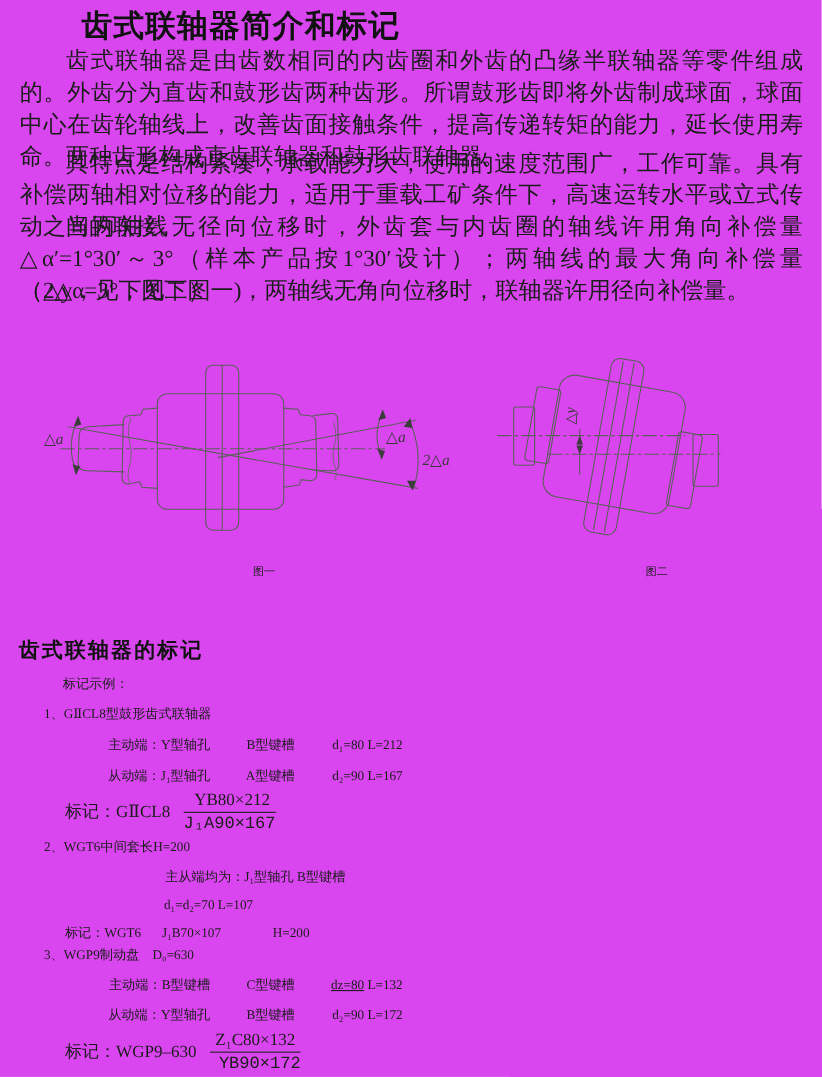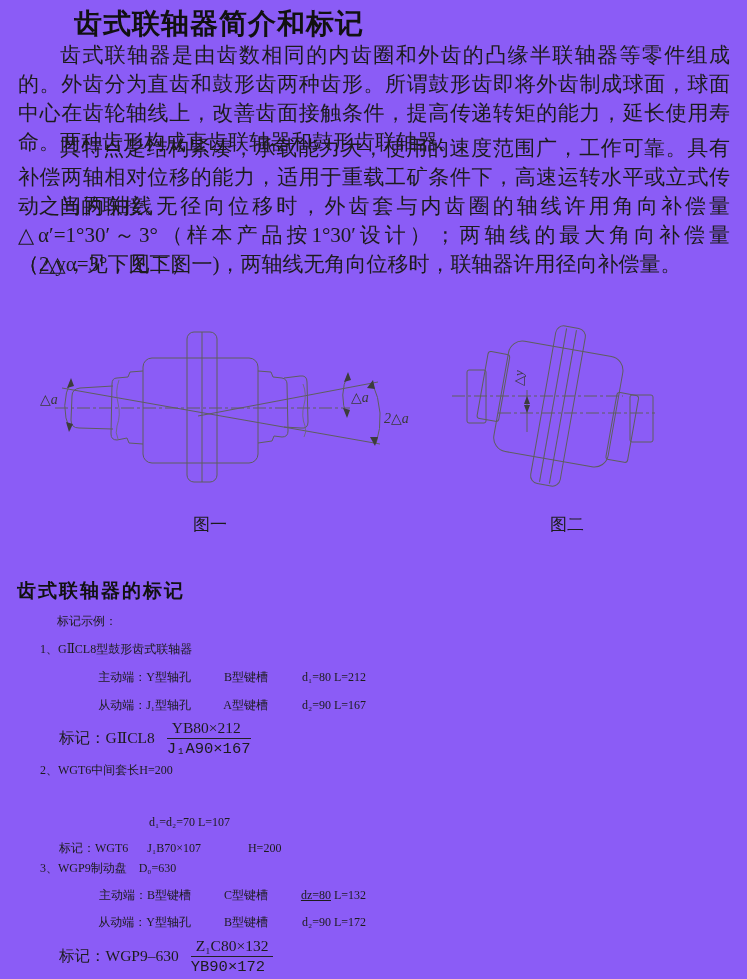--- a/index.html
+++ b/index.html
@@ -1,48 +1,48 @@
 <!DOCTYPE html>
 <html><head>
 <meta charset="utf-8">
 <style>
   html,body{margin:0;padding:0;background:#e8e8e8;}
   .page{
     position:relative;
     width:747px;height:979px;
-    background:#8b5cf6;
+    background:#d946ef;
     font-family:"Liberation Serif","DejaVu Serif",serif;
     color:#1c1c1c;
     overflow:hidden;
   }
   .abs{position:absolute;}
   .title{
     left:74px;top:5px;
     font-size:28px;font-weight:bold;letter-spacing:1px;color:#111;
     white-space:nowrap;
   }
   .para{
     left:18px;top:0;width:712px;
     font-size:21px;line-height:29px;
     text-align:justify;text-indent:2em;
   }
   .noindent{text-indent:0;}
-  .caption{font-size:17px;width:80px;text-align:center;}
+  .caption{font-size:10px;width:80px;text-align:right;}
   .h2{
     left:17px;top:578px;
     font-size:19px;font-weight:bold;letter-spacing:2px;color:#111;
     white-space:nowrap;
   }
   .line{position:absolute;font-size:12px;white-space:nowrap;text-align:right;}
   .row .c{display:inline-block;}
   .markline{
     position:absolute;display:flex;align-items:center;gap:12px;
     font-size:15.5px;white-space:nowrap;
   }
-  .frac{display:inline-flex;flex-direction:column;text-align:left;font-size:15.5px;}
+  .frac{display:inline-flex;flex-direction:column;text-align:right;font-size:15.5px;}
   .frac .num{border-bottom:1.5px solid #222;padding:0 5px 1px 5px;}
   .frac .den{padding-top:1px;font-family:Liberation Mono, monospace;}
   svg{display:block;}
   svg .stroke{fill:none;stroke:#5e5e5e;stroke-width:1;}
   svg .thin{fill:none;stroke:#6a6a6a;stroke-width:0.8;}
   svg .arrow{fill:#3c3c3c;stroke:none;}
   svg text{fill:#3a3a3a;font-family:"Liberation Serif","DejaVu Serif",serif;font-style:italic;}
 </style>
 </head>
 <body>
@@ -152,20 +152,24 @@
   </div>
   <div class="markline" style="left:59px;top:719px;">
     <span>标记：GⅡCL8</span>
     <span class="frac">
       <span class="num">YB80×212</span>
       <span class="den">J₁A90×167</span>
     </span>
   </div>
 
   <div class="line" style="left:40px;top:762px;">2、WGT6中间套长H=200</div>
+  <div class="line row" style="left:59px;top:789px;">
+    <span class="c" style="width:208px;">主从端均为：J₁型轴孔</span>
+    <span class="c">B型键槽</span>
+  </div>
   <div class="line row" style="left:59px;top:815px;">
     <span class="c" style="width:136px;">d₁=d₂=70</span>
     <span class="c">L=107</span>
   </div>
   <div class="line row" style="left:59px;top:840px;">
     <span class="c" style="margin-right:16px;">标记：WGT6</span>
     <span class="c" style="margin-right:44px;">J₁B70×107</span>
     <span class="c">H=200</span>
   </div>
 

